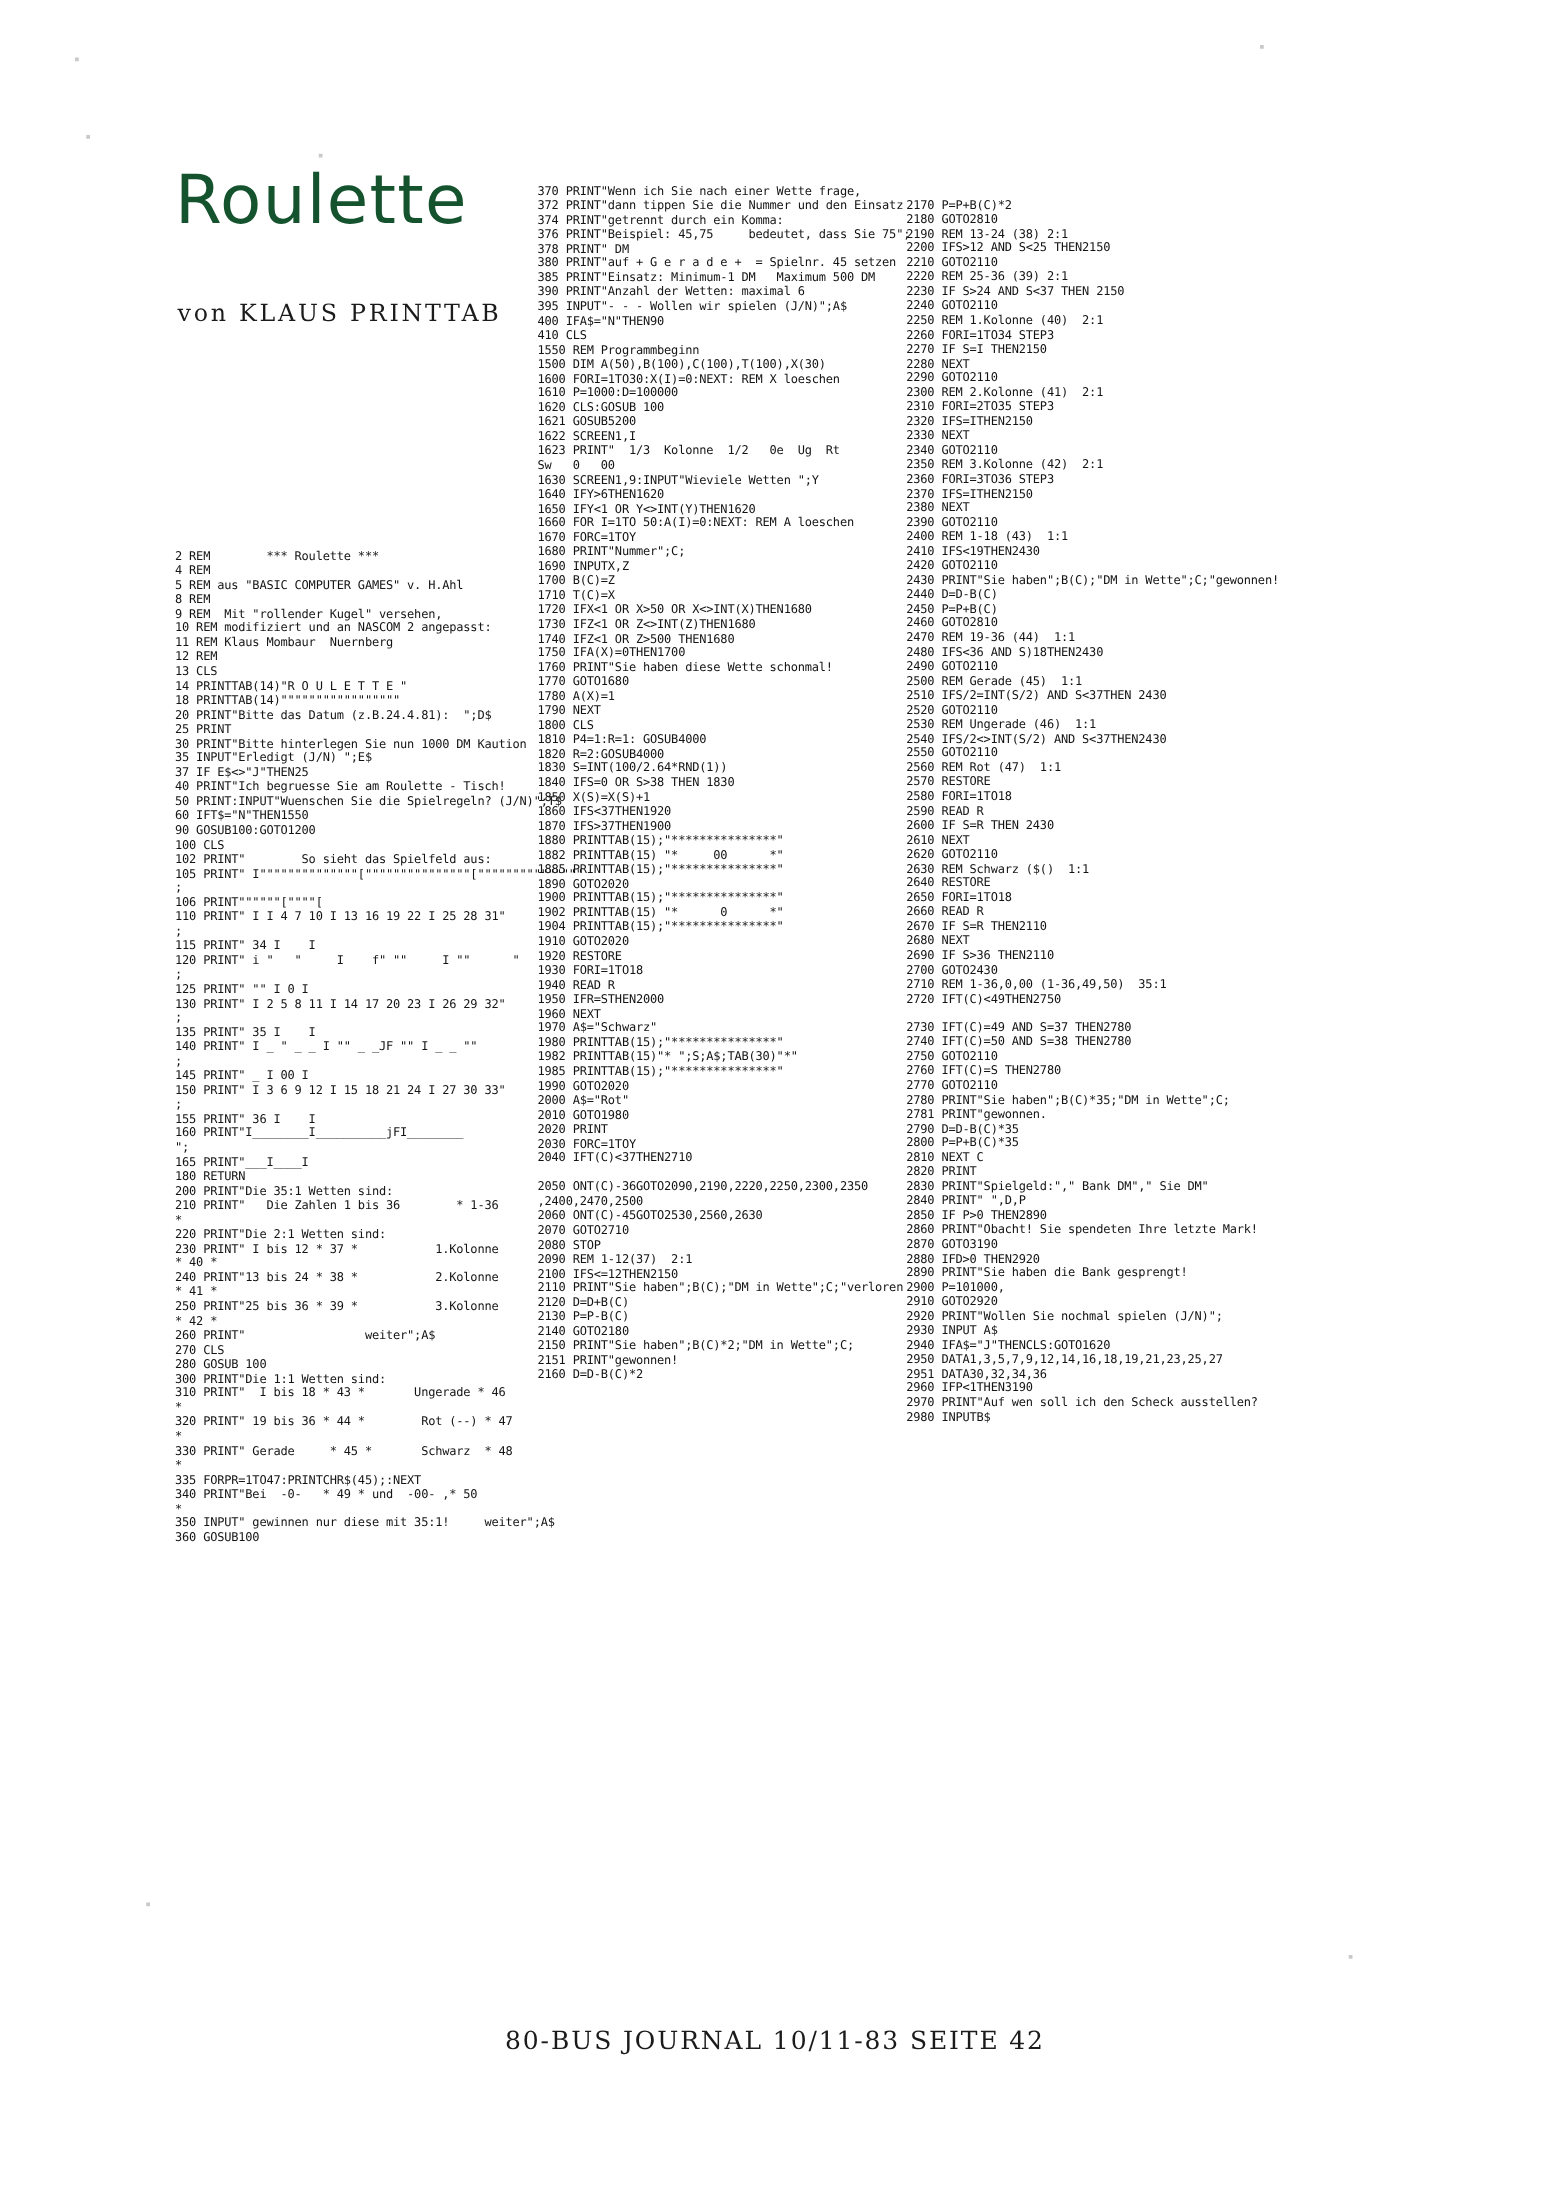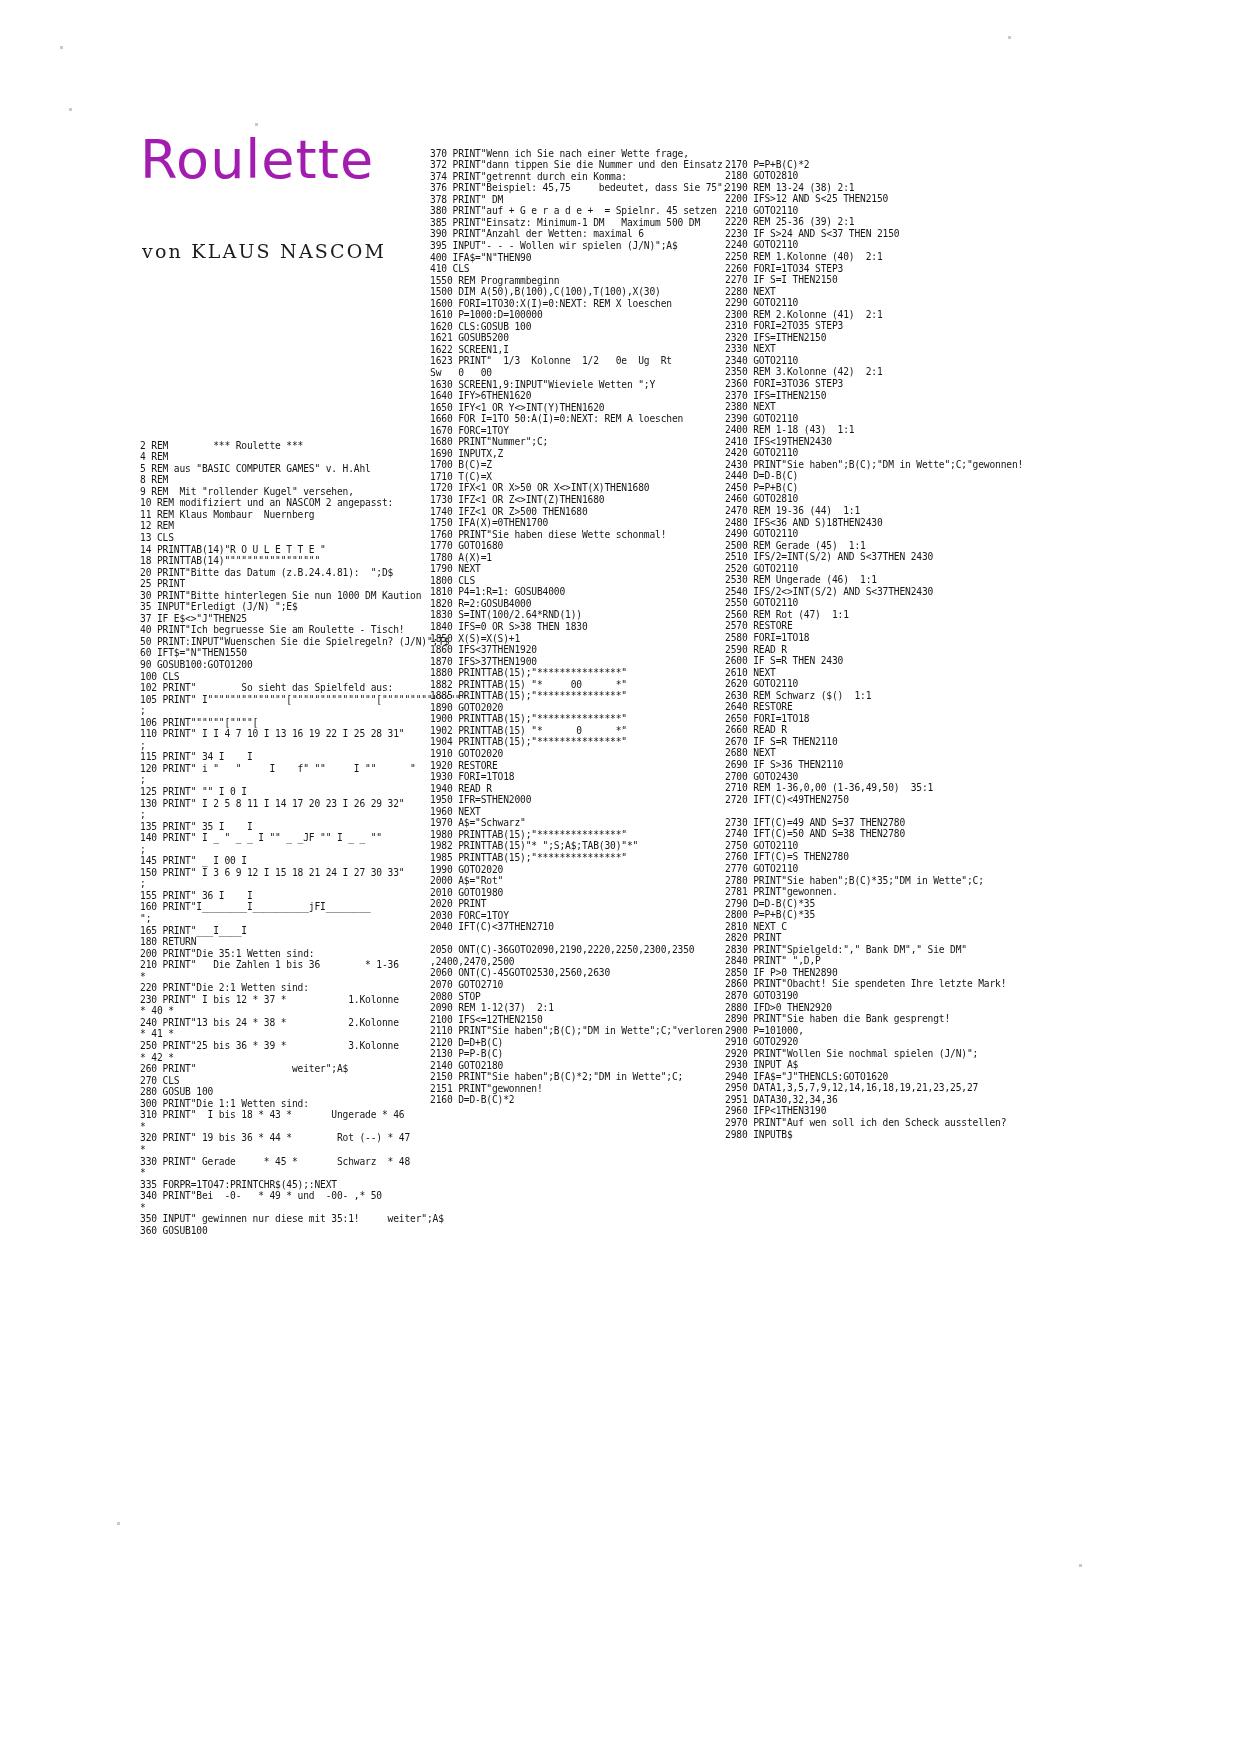--- a/index.html
+++ b/index.html
@@ -18,21 +18,21 @@
   }
   
   .scanmark{position:absolute;background:#c9c9c9;}
 
   .title{
     position:absolute;
     left:140px;top:128px;
     font-family:"DejaVu Sans", sans-serif;
     font-size:54px;
     letter-spacing:1px;
-    color:#a21caf;
+    color:#14532d;
     font-weight:400;
   }
   .byline{
     position:absolute;
     left:142px;top:240px;
     font-family:"DejaVu Serif", serif;
     font-size:19px;
     letter-spacing:2.2px;
     color:#1b1b1b;
   }
@@ -66,21 +66,21 @@
 <div class="page">
 
   <div class="scanmark" style="left:60px;top:46px;width:3px;height:3px;"></div>
   <div class="scanmark" style="left:1008px;top:36px;width:3px;height:3px;"></div>
   <div class="scanmark" style="left:69px;top:108px;width:3px;height:3px;"></div>
   <div class="scanmark" style="left:255px;top:123px;width:3px;height:3px;"></div>
   <div class="scanmark" style="left:117px;top:1522px;width:3px;height:3px;"></div>
   <div class="scanmark" style="left:1079px;top:1564px;width:3px;height:3px;"></div>
 
   <div class="title">Roulette</div>
-  <div class="byline">von KLAUS NASCOM</div>
+  <div class="byline">von KLAUS PRINTTAB</div>
 
   <pre class="col" id="col1">2 REM        *** Roulette ***
 4 REM
 5 REM aus "BASIC COMPUTER GAMES" v. H.Ahl
 8 REM
 9 REM  Mit "rollender Kugel" versehen,
 10 REM modifiziert und an NASCOM 2 angepasst:
 11 REM Klaus Mombaur  Nuernberg
 12 REM
 13 CLS
@@ -306,13 +306,14 @@
 2910 GOTO2920
 2920 PRINT"Wollen Sie nochmal spielen (J/N)";
 2930 INPUT A$
 2940 IFA$="J"THENCLS:GOTO1620
 2950 DATA1,3,5,7,9,12,14,16,18,19,21,23,25,27
 2951 DATA30,32,34,36
 2960 IFP&lt;1THEN3190
 2970 PRINT"Auf wen soll ich den Scheck ausstellen?
 2980 INPUTB$</pre>
 
+  <div class="footer">80-BUS JOURNAL 10/11-83 SEITE 42</div>
 </div>
 
 </body></html>

